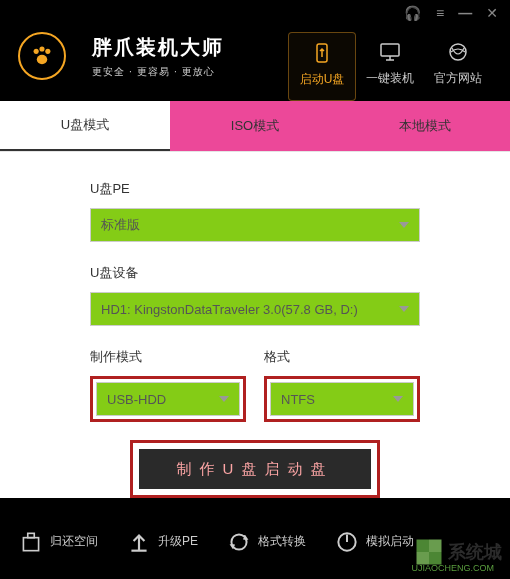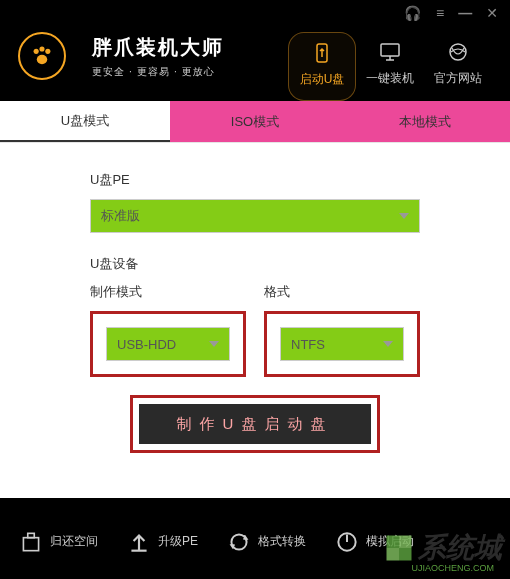--- a/index.html
+++ b/index.html
@@ -9,41 +9,41 @@
 .titlebar .min{font-weight:bold}
 .header{display:flex;align-items:flex-start;padding:10px 18px 0 18px}
 .logo-block{display:flex;align-items:center;gap:26px}
 .logo{width:48px;height:48px;border:2px solid #f5a623;border-radius:50%;display:flex;align-items:center;justify-content:center}
 .logo svg{width:28px;height:28px}
 .title-block{color:#fff}
 .app-title{font-size:20px;font-weight:bold;letter-spacing:2px}
 .app-sub{font-size:10px;color:#ccc;margin-top:4px;letter-spacing:1px}
 .nav-icons{margin-left:auto;display:flex;gap:0}
 .nav-item{width:68px;display:flex;flex-direction:column;align-items:center;gap:6px;padding:8px 0 12px;color:#ccc;cursor:pointer;font-size:12px}
-.nav-item.active{color:#f5a623;border:1px solid rgba(245,166,35,0.4);border-radius:16px;background:rgba(245,166,35,0.05)}
+.nav-item.active{color:#f5a623;border:1px solid rgba(245,166,35,0.4);border-radius:4px;background:rgba(245,166,35,0.05)}
 .nav-item svg{width:28px;height:24px}
 .white-area{background:#fff;width:100%;height:calc(579px - 107px - 75px);margin-top:0}
-.tabs{display:flex;height:42px;border-bottom:1px solid #e5e5e5}
+.tabs{display:flex;height:51px;border-bottom:1px solid #e5e5e5}
 .tab{flex:1;display:flex;align-items:center;justify-content:center;font-size:13px;color:#333;cursor:pointer;background:#ec4899}
 .tab.active{background:#fff;border-bottom:2px solid #333;font-weight:500}
 .form{padding:28px 90px 10px}
 .label{font-size:13px;color:#333;margin-bottom:10px}
 .select{width:100%;height:34px;border:1px solid #ccc;display:flex;align-items:center;justify-content:space-between;padding:0 10px;font-size:13px;color:#555;margin-bottom:22px;cursor:pointer;background:#84cc16}
 .select .caret{width:0;height:0;border-left:5px solid transparent;border-right:5px solid transparent;border-top:6px solid #999}
 .row{display:flex;gap:18px}
 .col{flex:1}
-.red-box{border:3px solid #b02020;padding:13px;margin-bottom:4px}
+.red-box{border:3px solid #b02020;padding:3px;margin-bottom:4px}
 .red-box .select{margin-bottom:0}
 .btn-wrap{border:3px solid #b02020;padding:6px;margin:14px 40px 0}
 .make-btn{background:#2a2a2a;color:#fca5a5;height:40px;display:flex;align-items:center;justify-content:center;font-size:15px;letter-spacing:8px;cursor:pointer}
 .footer{position:absolute;bottom:0;left:0;width:100%;height:75px;background:#000;display:flex;align-items:center;padding:0 18px;gap:28px}
 .foot-item{display:flex;flex-direction:row;align-items:center;gap:6px;color:#ccc;font-size:12px;cursor:pointer}
 .foot-item svg{width:26px;height:26px}
 .watermark{position:absolute;right:8px;bottom:12px;display:flex;align-items:center;gap:4px;opacity:0.85}
-.wm-txt{font-size:28px;color:#333;font-weight:bold;font-style:italic}
+.wm-txt{font-size:18px;color:#333;font-weight:bold;}
 .wm-sub{position:absolute;right:16px;bottom:6px;font-size:9px;color:#5a9e3e}
 </style>
 </head>
 <body>
 
 <div class="titlebar">
   <span>🎧</span>
   <span>≡</span>
   <span class="min">—</span>
   <span>✕</span>
@@ -100,20 +100,24 @@
   </div>
 
   <div class="form">
     <div class="label">U盘PE</div>
     <div class="select">
       <span>标准版</span>
       <span class="caret"></span>
     </div>
 
     <div class="label">U盘设备</div>
+    <div class="select">
+      <span>HD1: KingstonDataTraveler 3.0(57.8 GB, D:)</span>
+      <span class="caret"></span>
+    </div>
 
     <div class="row">
       <div class="col">
         <div class="label">制作模式</div>
         <div class="red-box">
           <div class="select">
             <span>USB-HDD</span>
             <span class="caret"></span>
           </div>
         </div>

